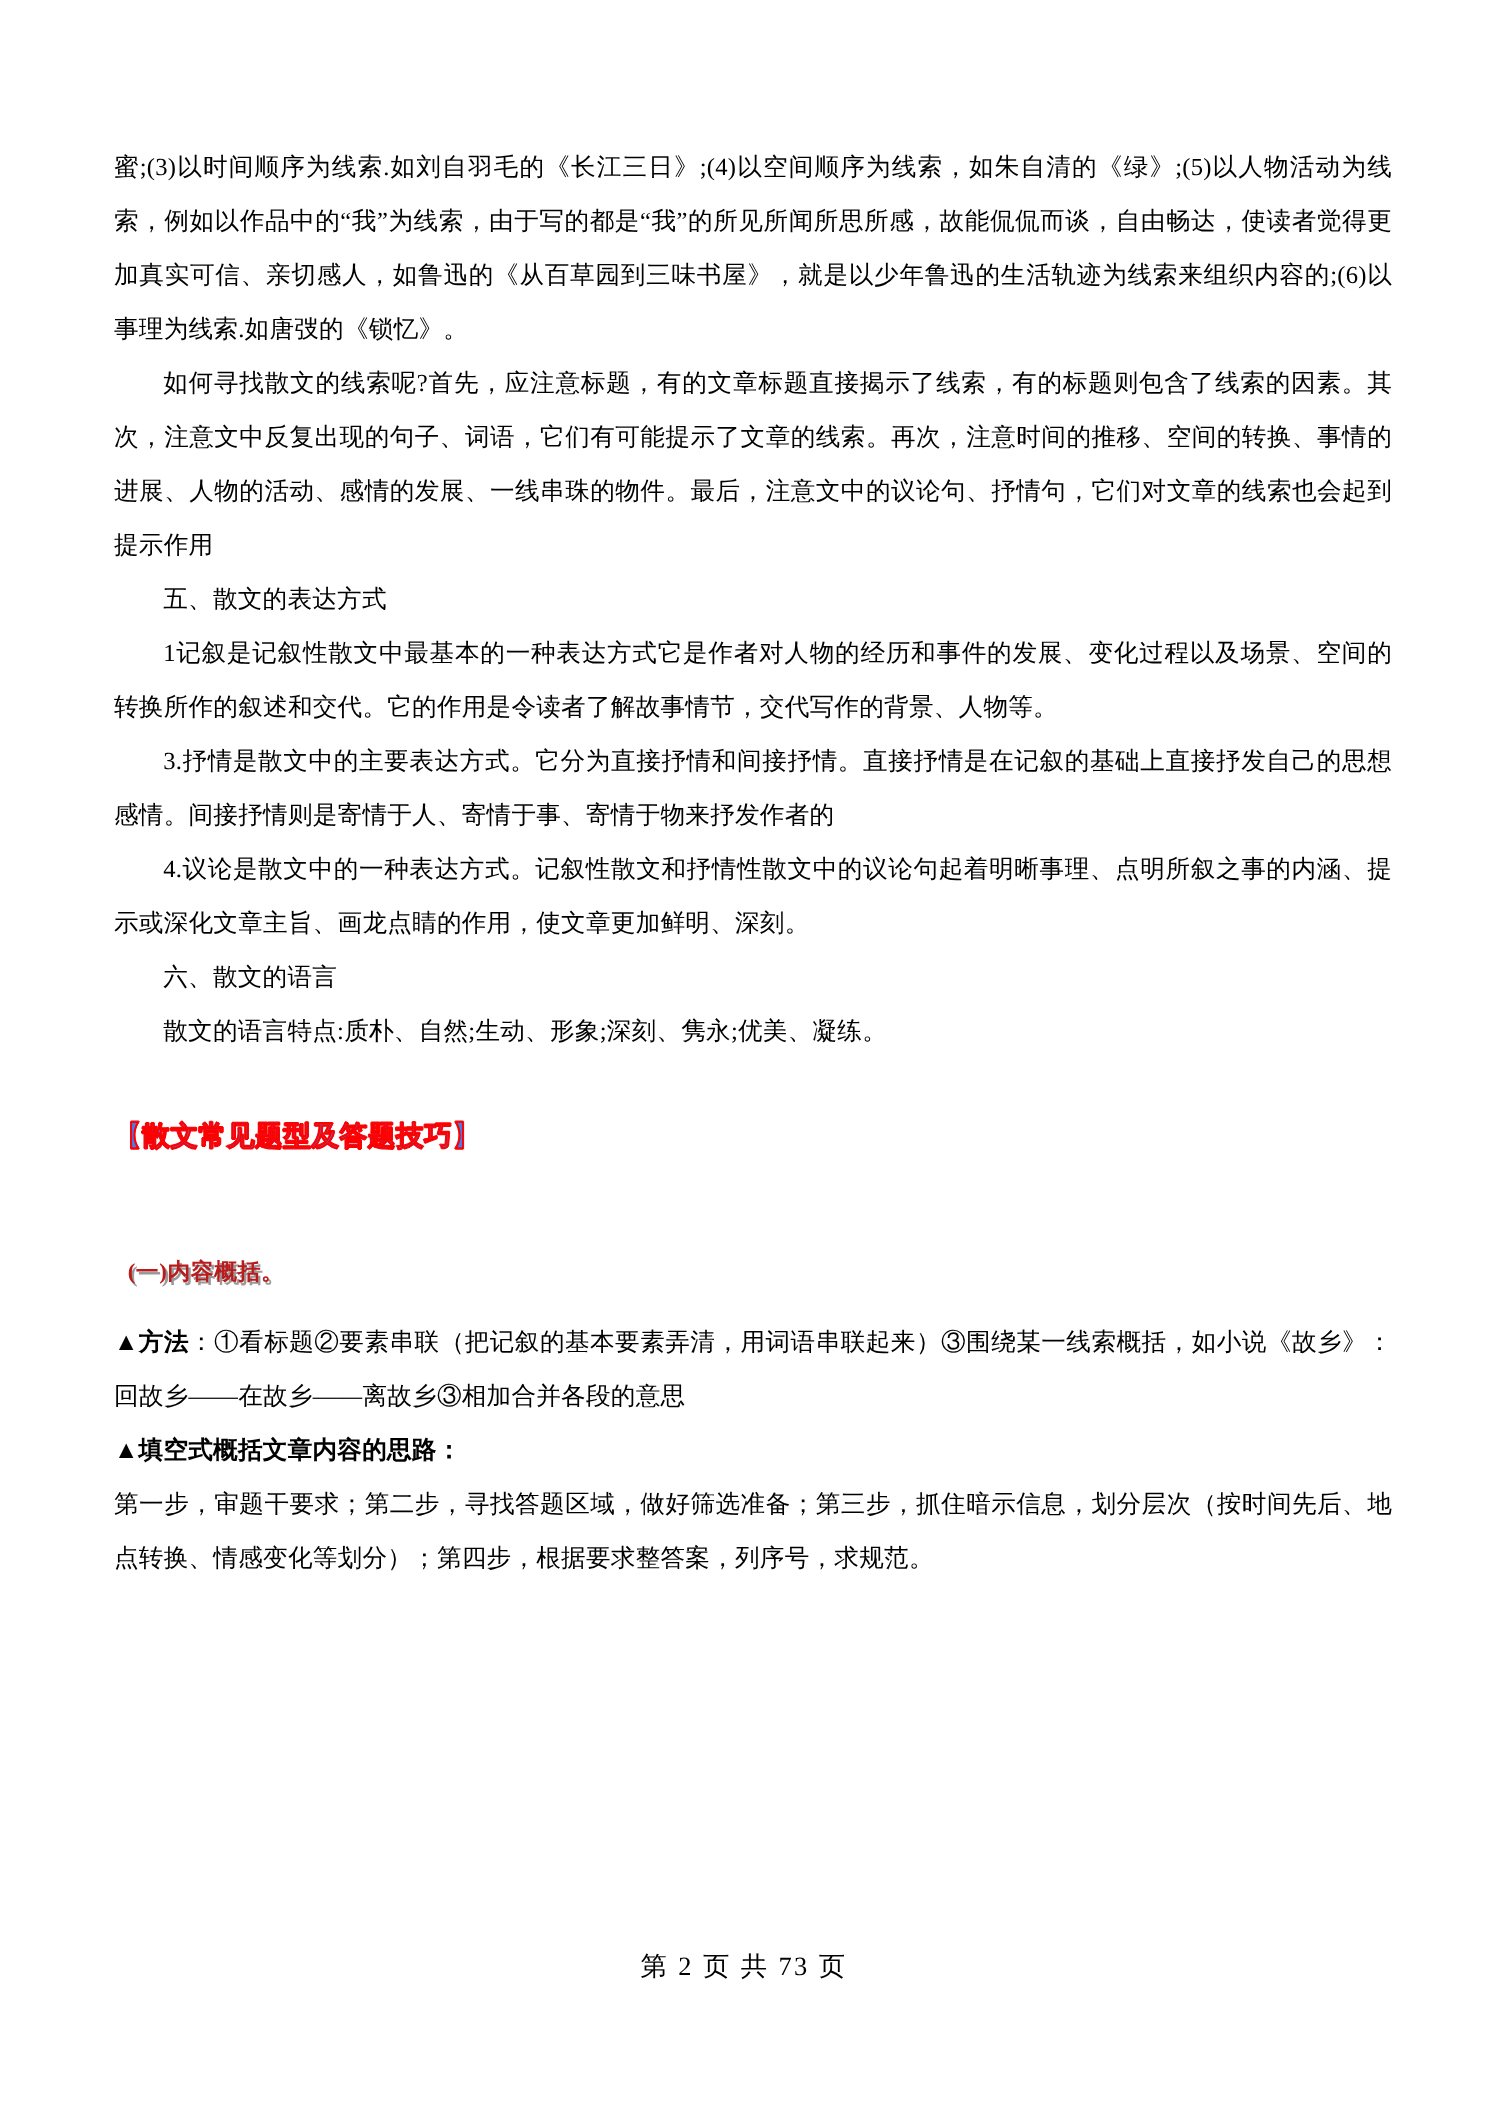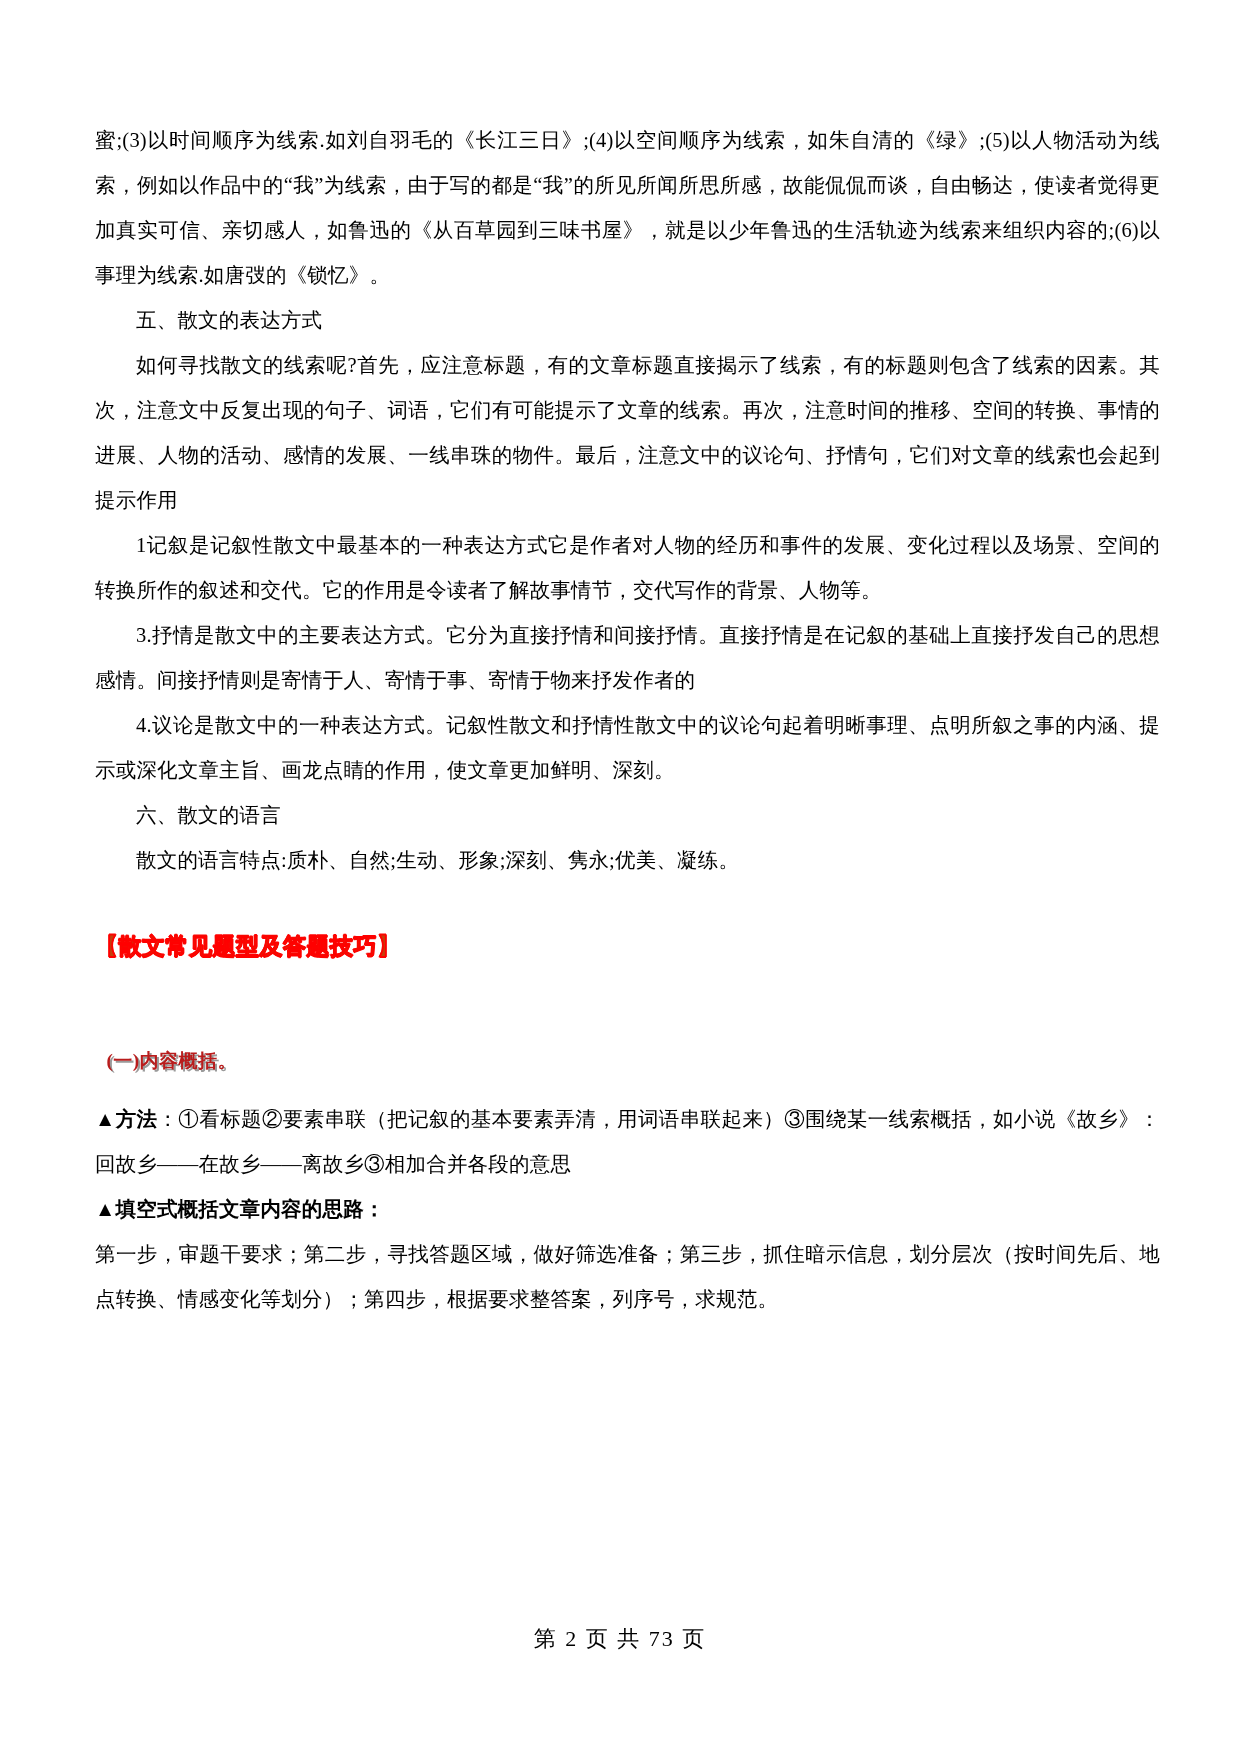--- a/index.html
+++ b/index.html
@@ -45,21 +45,21 @@
   .spacer-lg { height: 45px; }
   .spacer-md { height: 30px; }
   .spacer-sm { height: 16px; }
 
   
   .red-heading {
     margin: 0;
     font-size: 23px;
     line-height: 38px;
     font-weight: bold;
-    color: #c2410c;
+    color: #3b82f6;
     -webkit-text-stroke: 0.6px #ff0000;
     text-shadow:
       0.7px 0 0 #ff0000,
       -0.7px 0 0 #ff0000,
       0 0.7px 0 #ff0000,
       0 -0.7px 0 #ff0000;
     letter-spacing: 0.5px;
   }
 
   
@@ -92,23 +92,23 @@
 </style>
 </head>
 <body>
 
 <div id="page">
 
   <div class="doc-body">
 
     <p class="para noindent">蜜;(3)以时间顺序为线索.如刘自羽毛的《长江三日》;(4)以空间顺序为线索，如朱自清的《绿》;(5)以人物活动为线索，例如以作品中的“我”为线索，由于写的都是“我”的所见所闻所思所感，故能侃侃而谈，自由畅达，使读者觉得更加真实可信、亲切感人，如鲁迅的《从百草园到三味书屋》，就是以少年鲁迅的生活轨迹为线索来组织内容的;(6)以事理为线索.如唐弢的《锁忆》。</p>
 
+    <p class="para indent">如何寻找散文的线索呢?首先，应注意标题，有的文章标题直接揭示了线索，有的标题则包含了线索的因素。其次，注意文中反复出现的句子、词语，它们有可能提示了文章的线索。再次，注意时间的推移、空间的转换、事情的进展、人物的活动、感情的发展、一线串珠的物件。最后，注意文中的议论句、抒情句，它们对文章的线索也会起到提示作用</p>
+
     <p class="para indent">五、散文的表达方式</p>
-
-    <p class="para indent">如何寻找散文的线索呢?首先，应注意标题，有的文章标题直接揭示了线索，有的标题则包含了线索的因素。其次，注意文中反复出现的句子、词语，它们有可能提示了文章的线索。再次，注意时间的推移、空间的转换、事情的进展、人物的活动、感情的发展、一线串珠的物件。最后，注意文中的议论句、抒情句，它们对文章的线索也会起到提示作用</p>
 
     <p class="para indent">1记叙是记叙性散文中最基本的一种表达方式它是作者对人物的经历和事件的发展、变化过程以及场景、空间的转换所作的叙述和交代。它的作用是令读者了解故事情节，交代写作的背景、人物等。</p>
 
 
     <p class="para indent">3.抒情是散文中的主要表达方式。它分为直接抒情和间接抒情。直接抒情是在记叙的基础上直接抒发自己的思想感情。间接抒情则是寄情于人、寄情于事、寄情于物来抒发作者的</p>
 
 
     <p class="para indent">4.议论是散文中的一种表达方式。记叙性散文和抒情性散文中的议论句起着明晰事理、点明所叙之事的内涵、提示或深化文章主旨、画龙点睛的作用，使文章更加鲜明、深刻。</p>
 
     <p class="para indent">六、散文的语言</p>

